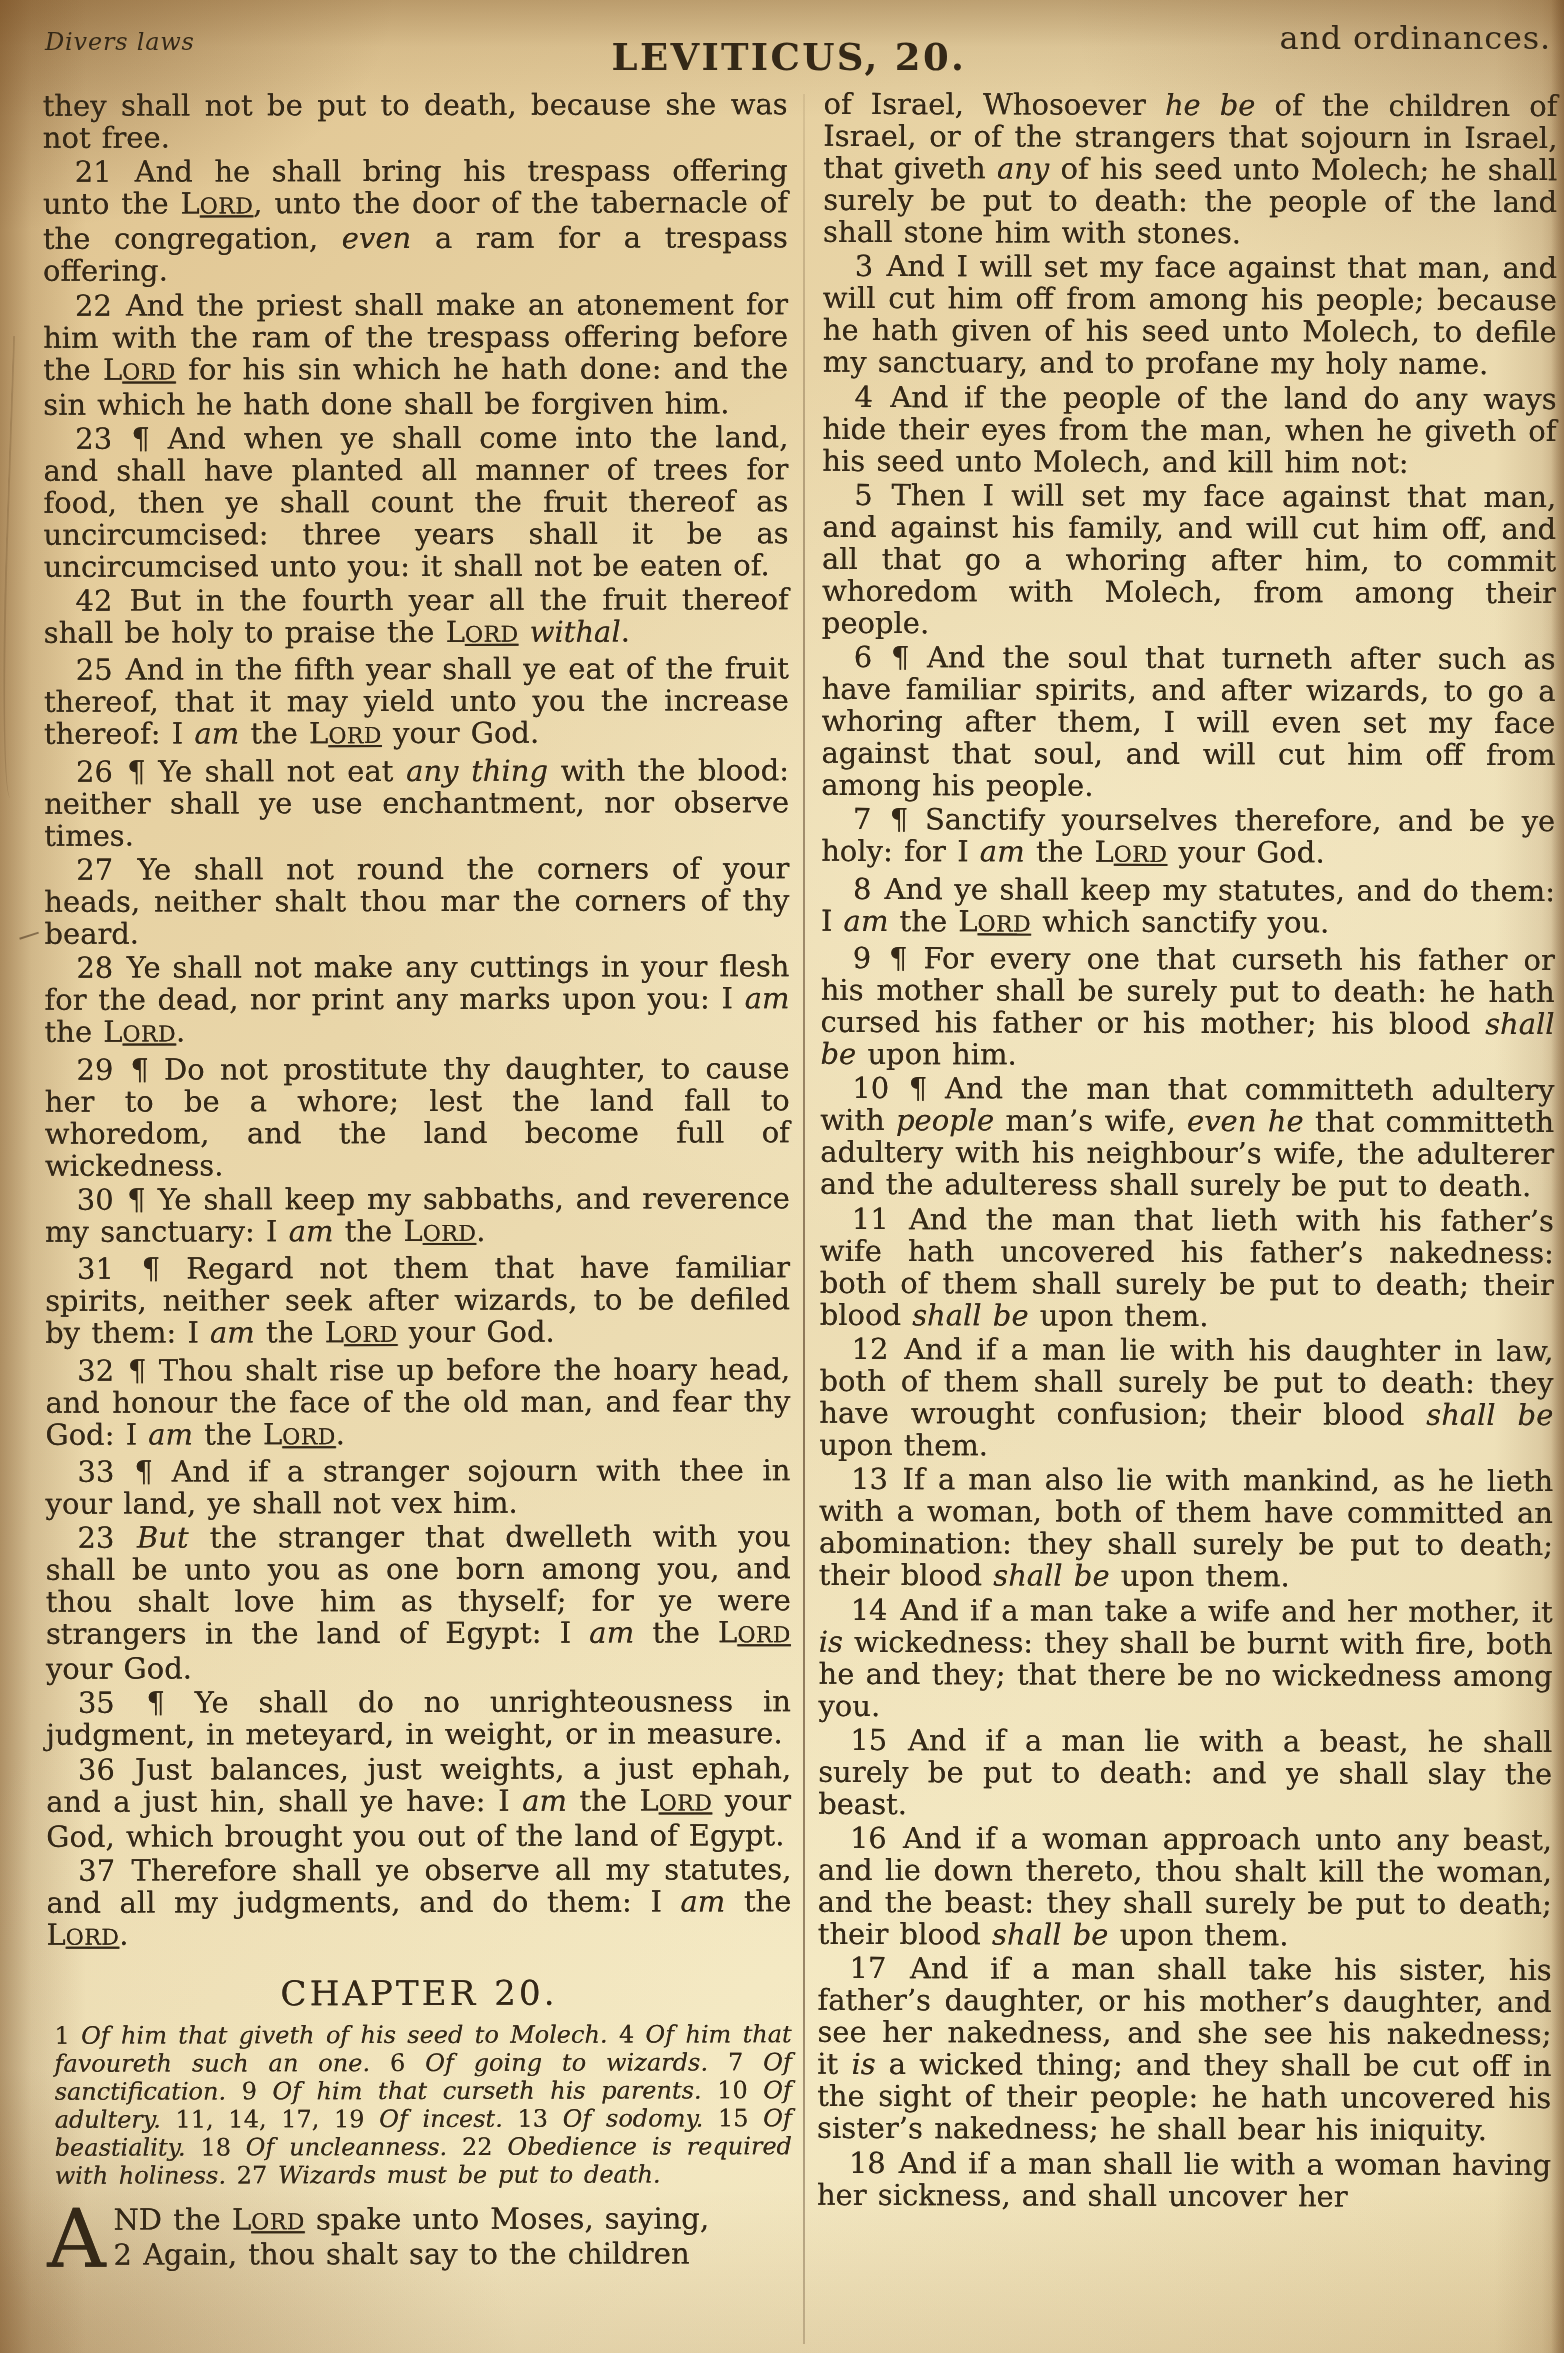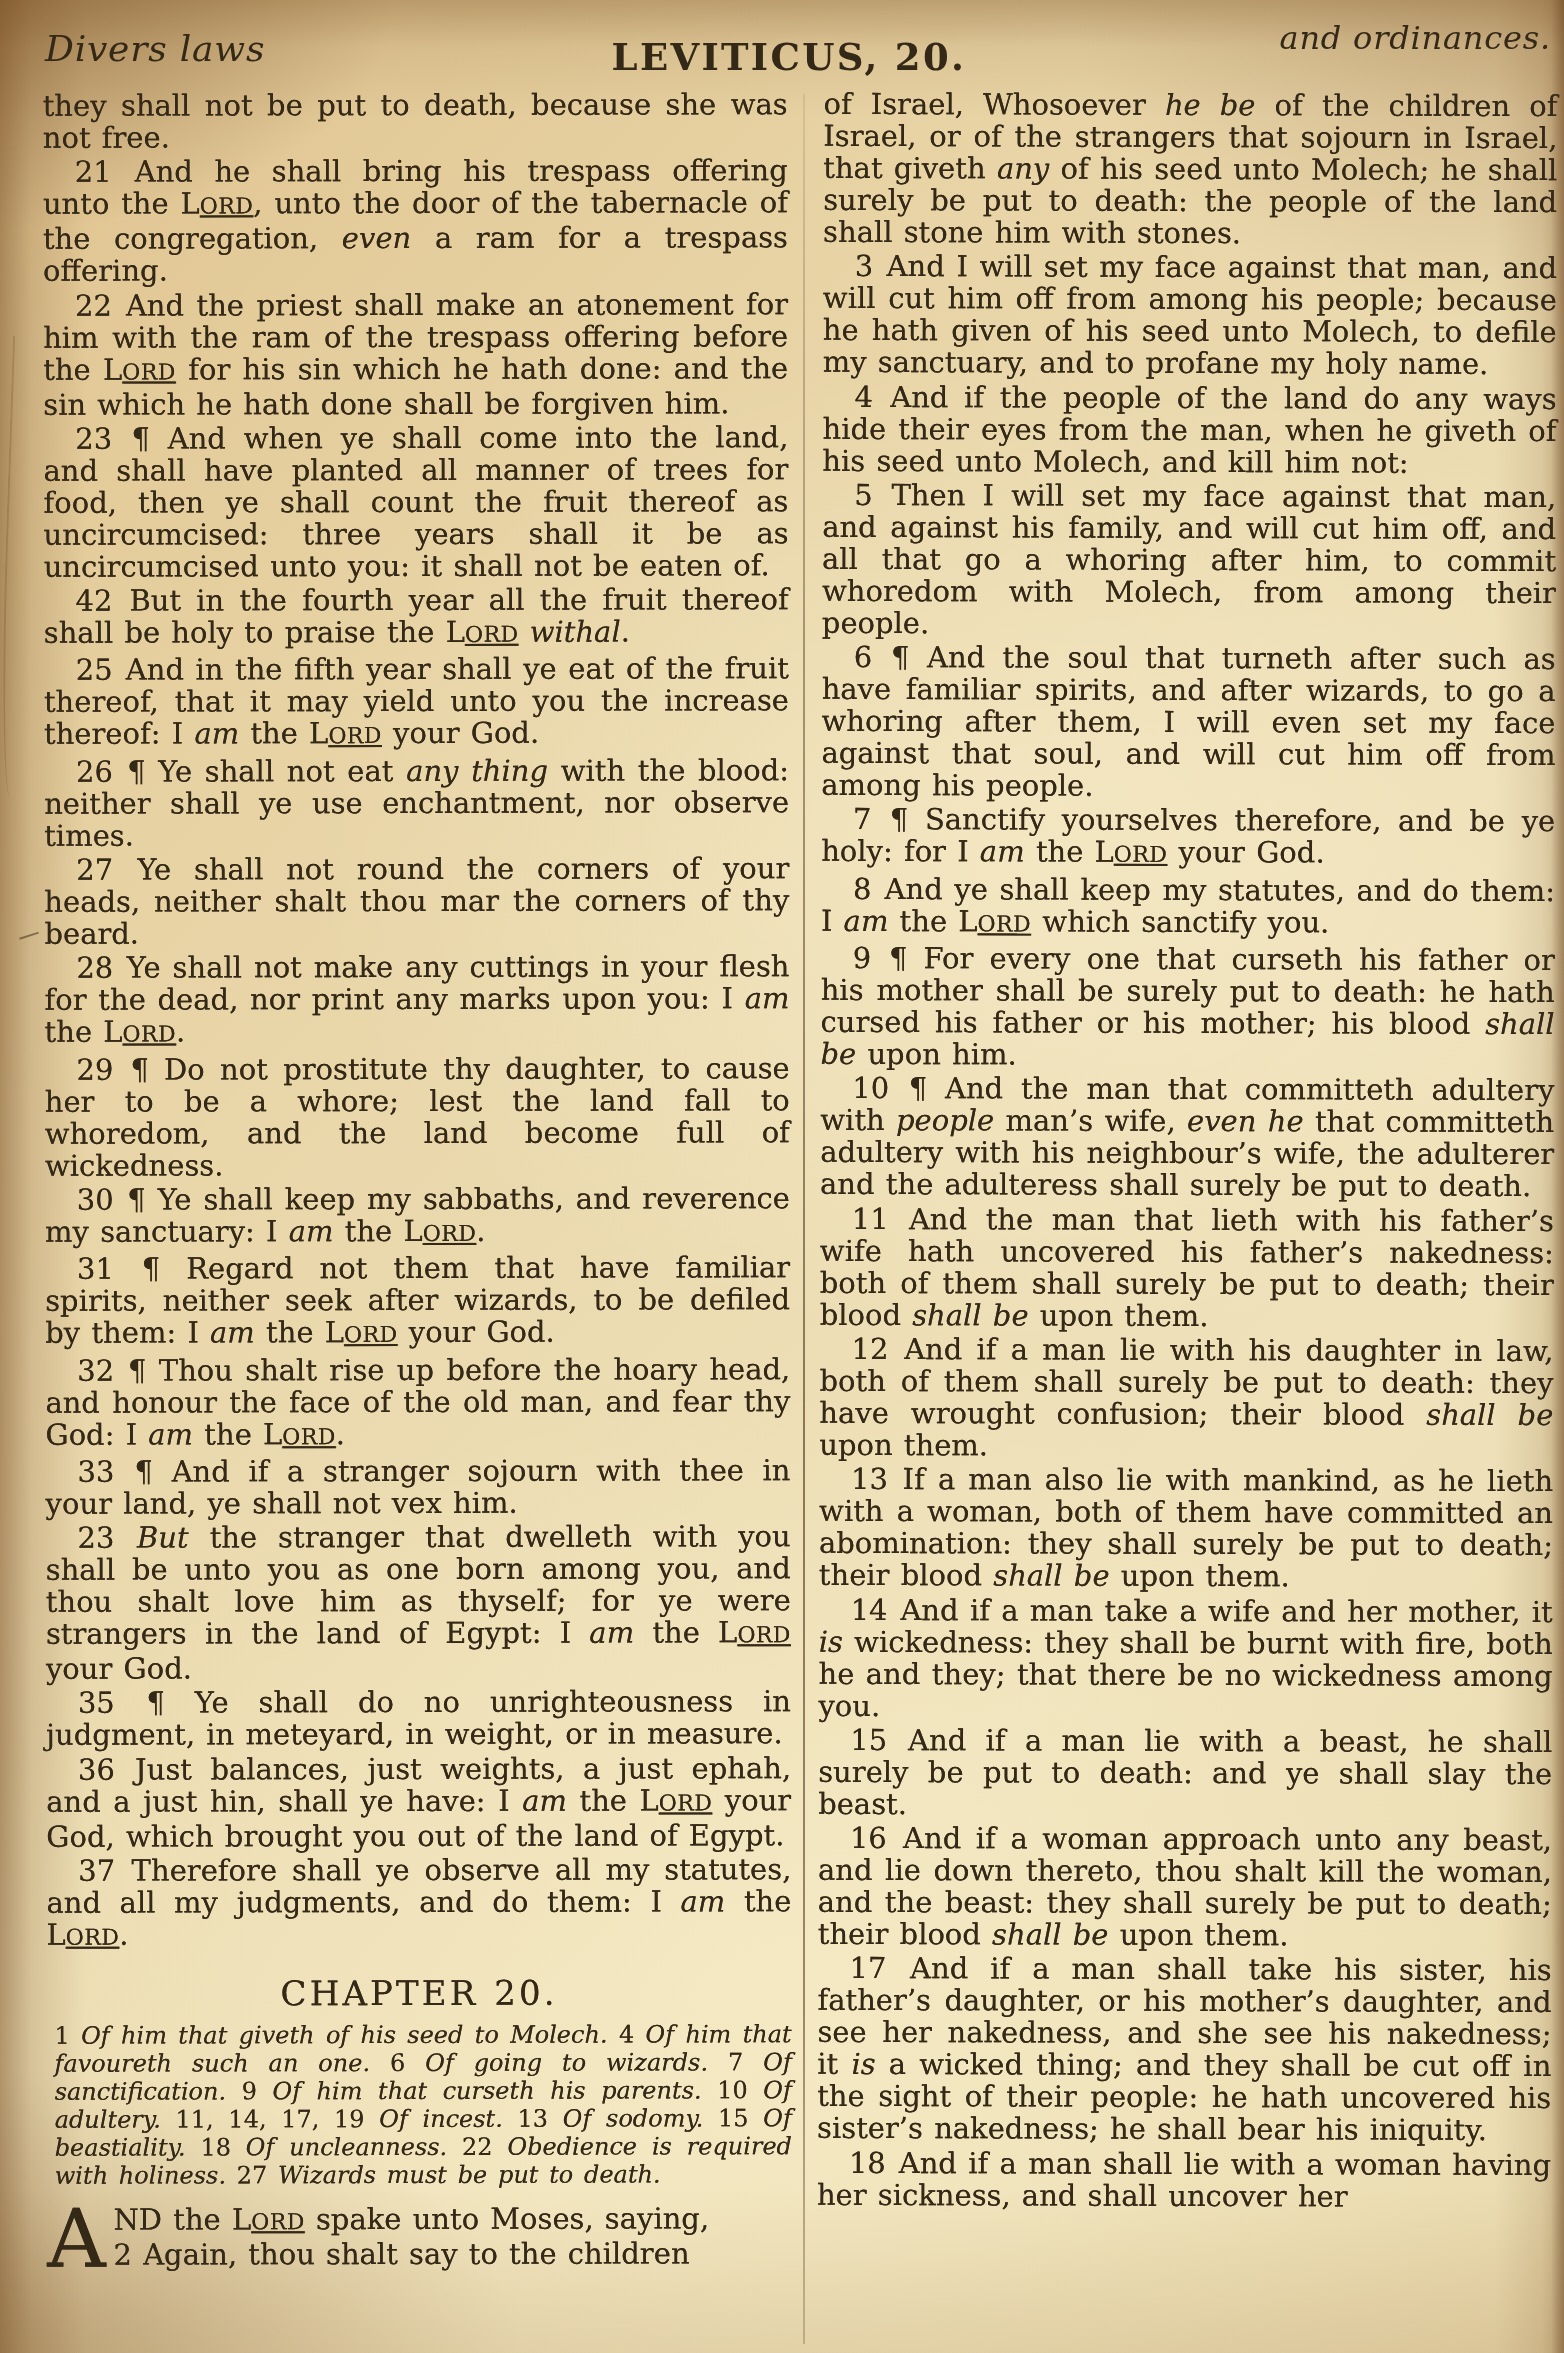--- a/index.html
+++ b/index.html
@@ -13,24 +13,24 @@
       linear-gradient(270deg, rgba(118,76,33,0.38) 0, rgba(118,76,33,0.14) 1.5%, transparent 4.5%),
       linear-gradient(180deg, rgba(130,90,44,0.42) 0, rgba(130,90,44,0.12) 2%, transparent 5%),
       linear-gradient(0deg, rgba(158,118,68,0.22) 0, transparent 7%),
       radial-gradient(743px 407px at 0% 100%, rgba(118,76,33,0.38), transparent 70%),
       radial-gradient(563px 329px at 0% 0%, rgba(105,66,28,0.48), transparent 70%),
       radial-gradient(704px 469px at 100% 0%, rgba(138,94,48,0.32), transparent 70%),
       linear-gradient(135deg, #dfc28e 0%, #e7d2a3 25%, #ecdcb2 50%, #efe2bb 70%, #e9d9ac 100%);
   }
   
   .running-head{position:absolute;top:17px;left:45px;width:1509px;height:55px;}
-  .rh-left{position:absolute;left:0;top:11px;font-style:italic;font-size:36px;letter-spacing:0.8px;}
+  .rh-left{position:absolute;left:0;top:11px;font-style:italic;font-size:24px;letter-spacing:0.8px;}
   .rh-center{position:absolute;left:50%;transform:translateX(-53%);top:18px;font-weight:bold;
              font-size:37px;letter-spacing:2.3px;}
-  .rh-right{position:absolute;right:3.1px;top:1.6px;font-style:italic;font-size:32px;letter-spacing:0.8px;}
+  .rh-right{position:absolute;right:3.1px;top:1.6px;font-size:32px;letter-spacing:0.8px;}
 
   
   .col{position:absolute;top:89px;text-align:justify;font-size:29px;line-height:32px;
        word-spacing:2px;text-shadow:0 0 0.6px rgba(52,40,23,0.85);}
   .col-left{left:45px;width:745px;height:2263px;transform:rotate(-0.12deg);}
   .col-right{left:820px;width:734px;height:2263px;transform:rotate(0.18deg);}
   .col p{margin:0 0 2.3px 0;}
   p.verse{text-indent:1.1em;}
   p.cont{text-indent:0;}
   .vnum{padding-right:1.6px;}

